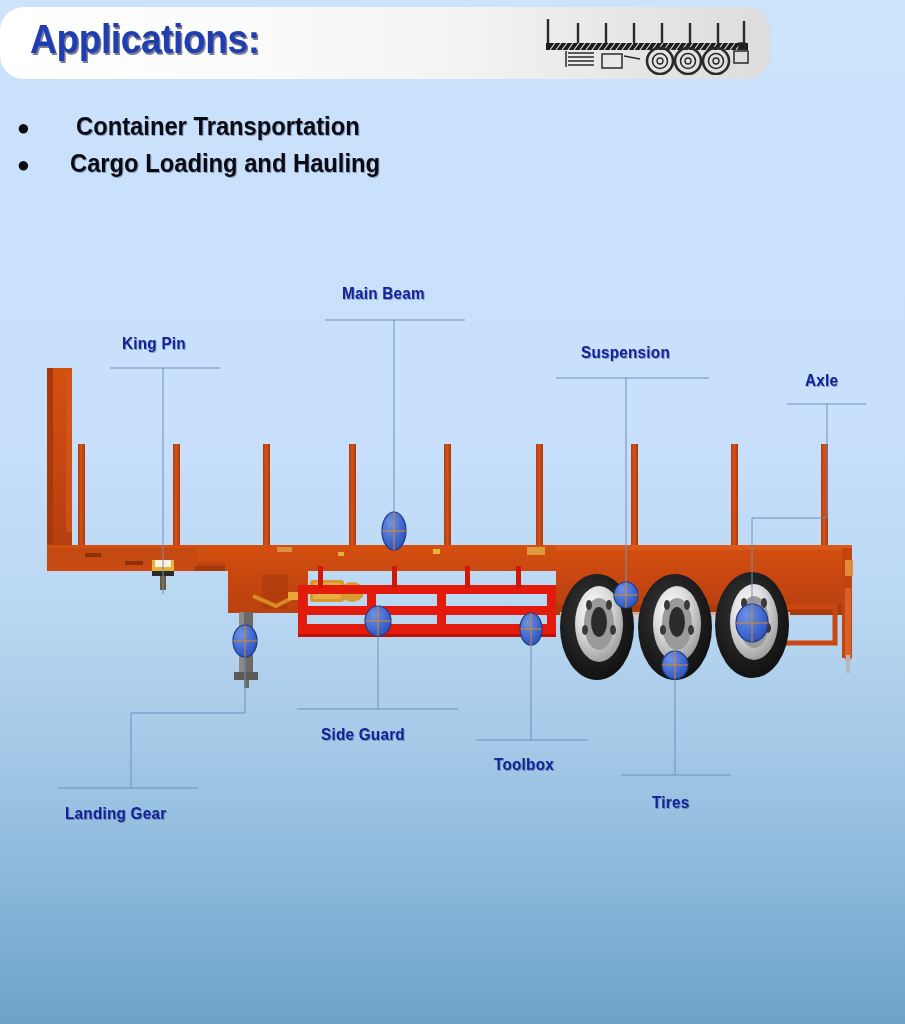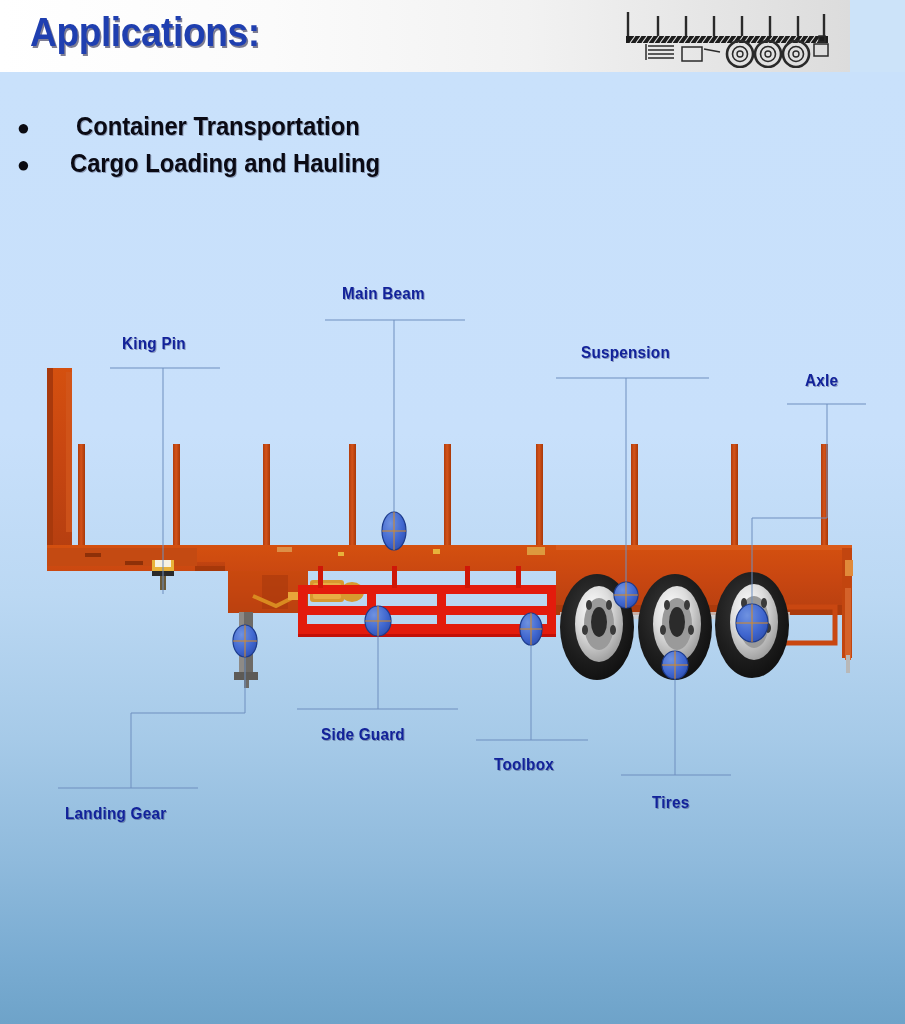--- a/index.html
+++ b/index.html
@@ -18,22 +18,23 @@
       #c8e0fb 38%,
       #bbd8f3 55%,
       #a6cae8 70%,
       #8fbadc 83%,
       #7aacd2 93%,
       #6ea3c9 100%);
   }
 
   
   .header{
-    position:absolute;left:0;top:0;width:850px;height:72px;
+    position:absolute;left:0;top:7px;width:770px;height:72px;
     background:linear-gradient(to right,#ffffff 0%,#fbfbfb 32%,#f2f2f2 62%,#e4e4e4 86%,#dcdcdc 100%);
+    border-radius:24px;
   }
   .header-title{
     position:absolute;left:30px;top:10px;
     font-size:40px;font-weight:bold;
     font-family:"Liberation Sans",sans-serif;
     color:#1f3fb0;
     letter-spacing:-0.5px;
     transform:scaleX(0.93);
     transform-origin:left center;
     text-shadow:1.6px 1.6px 0 rgba(20,20,60,.55);

